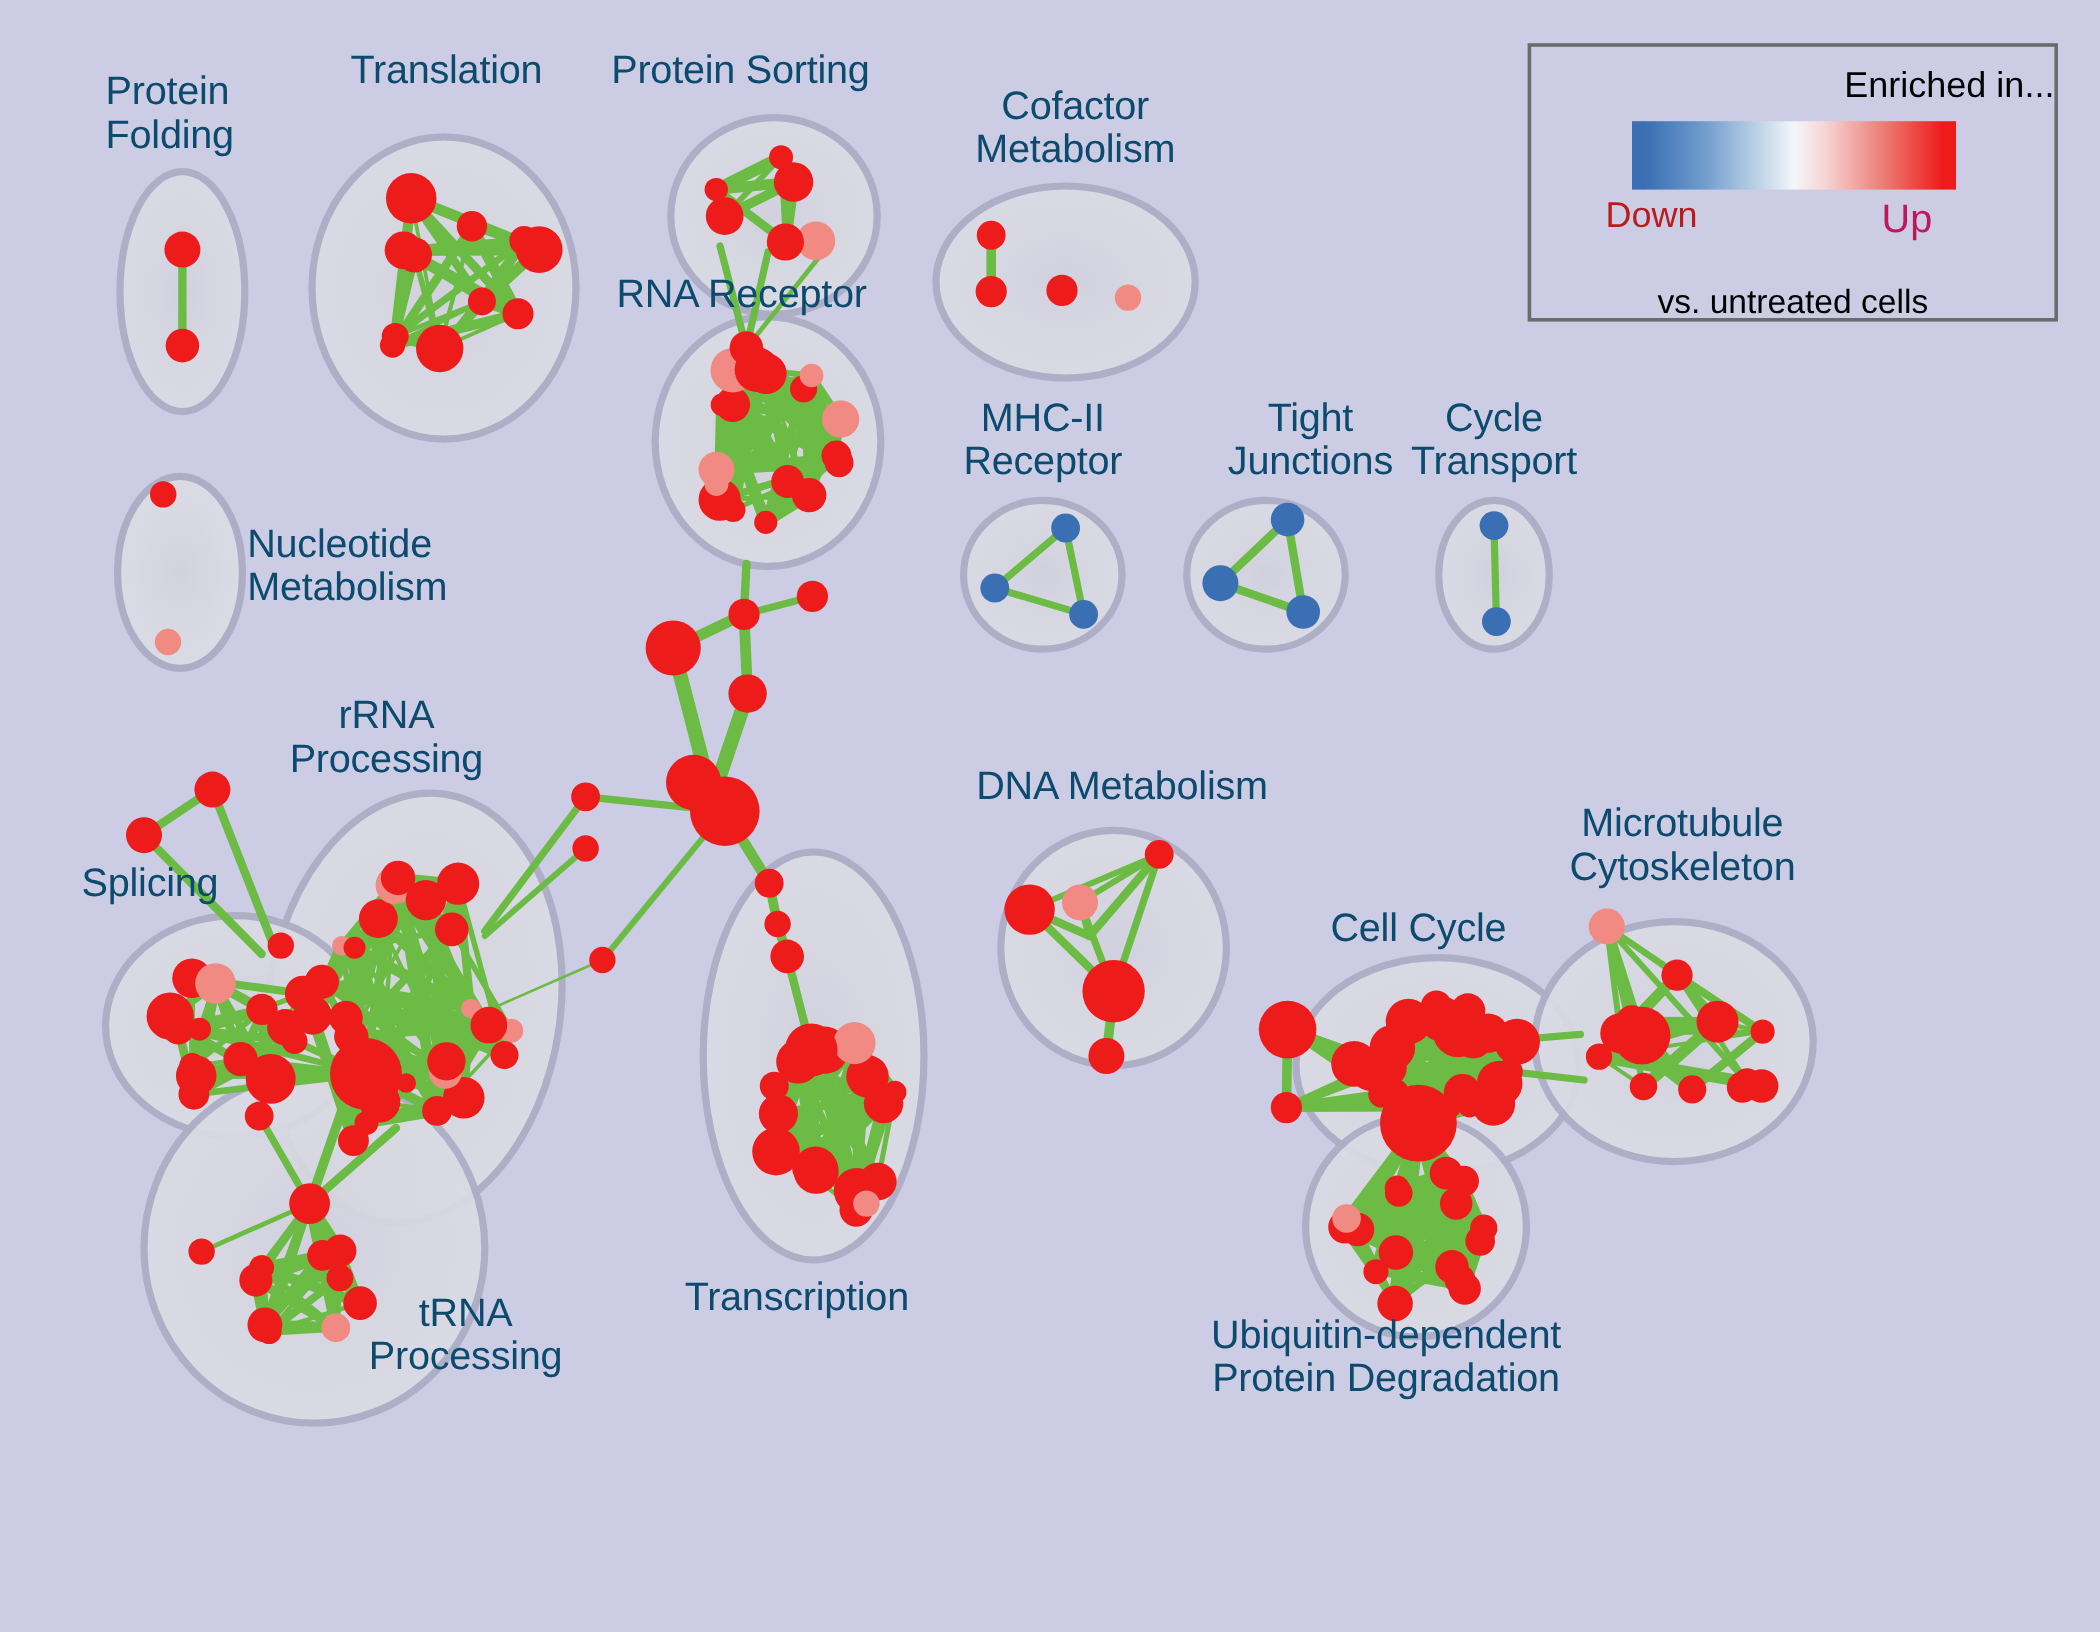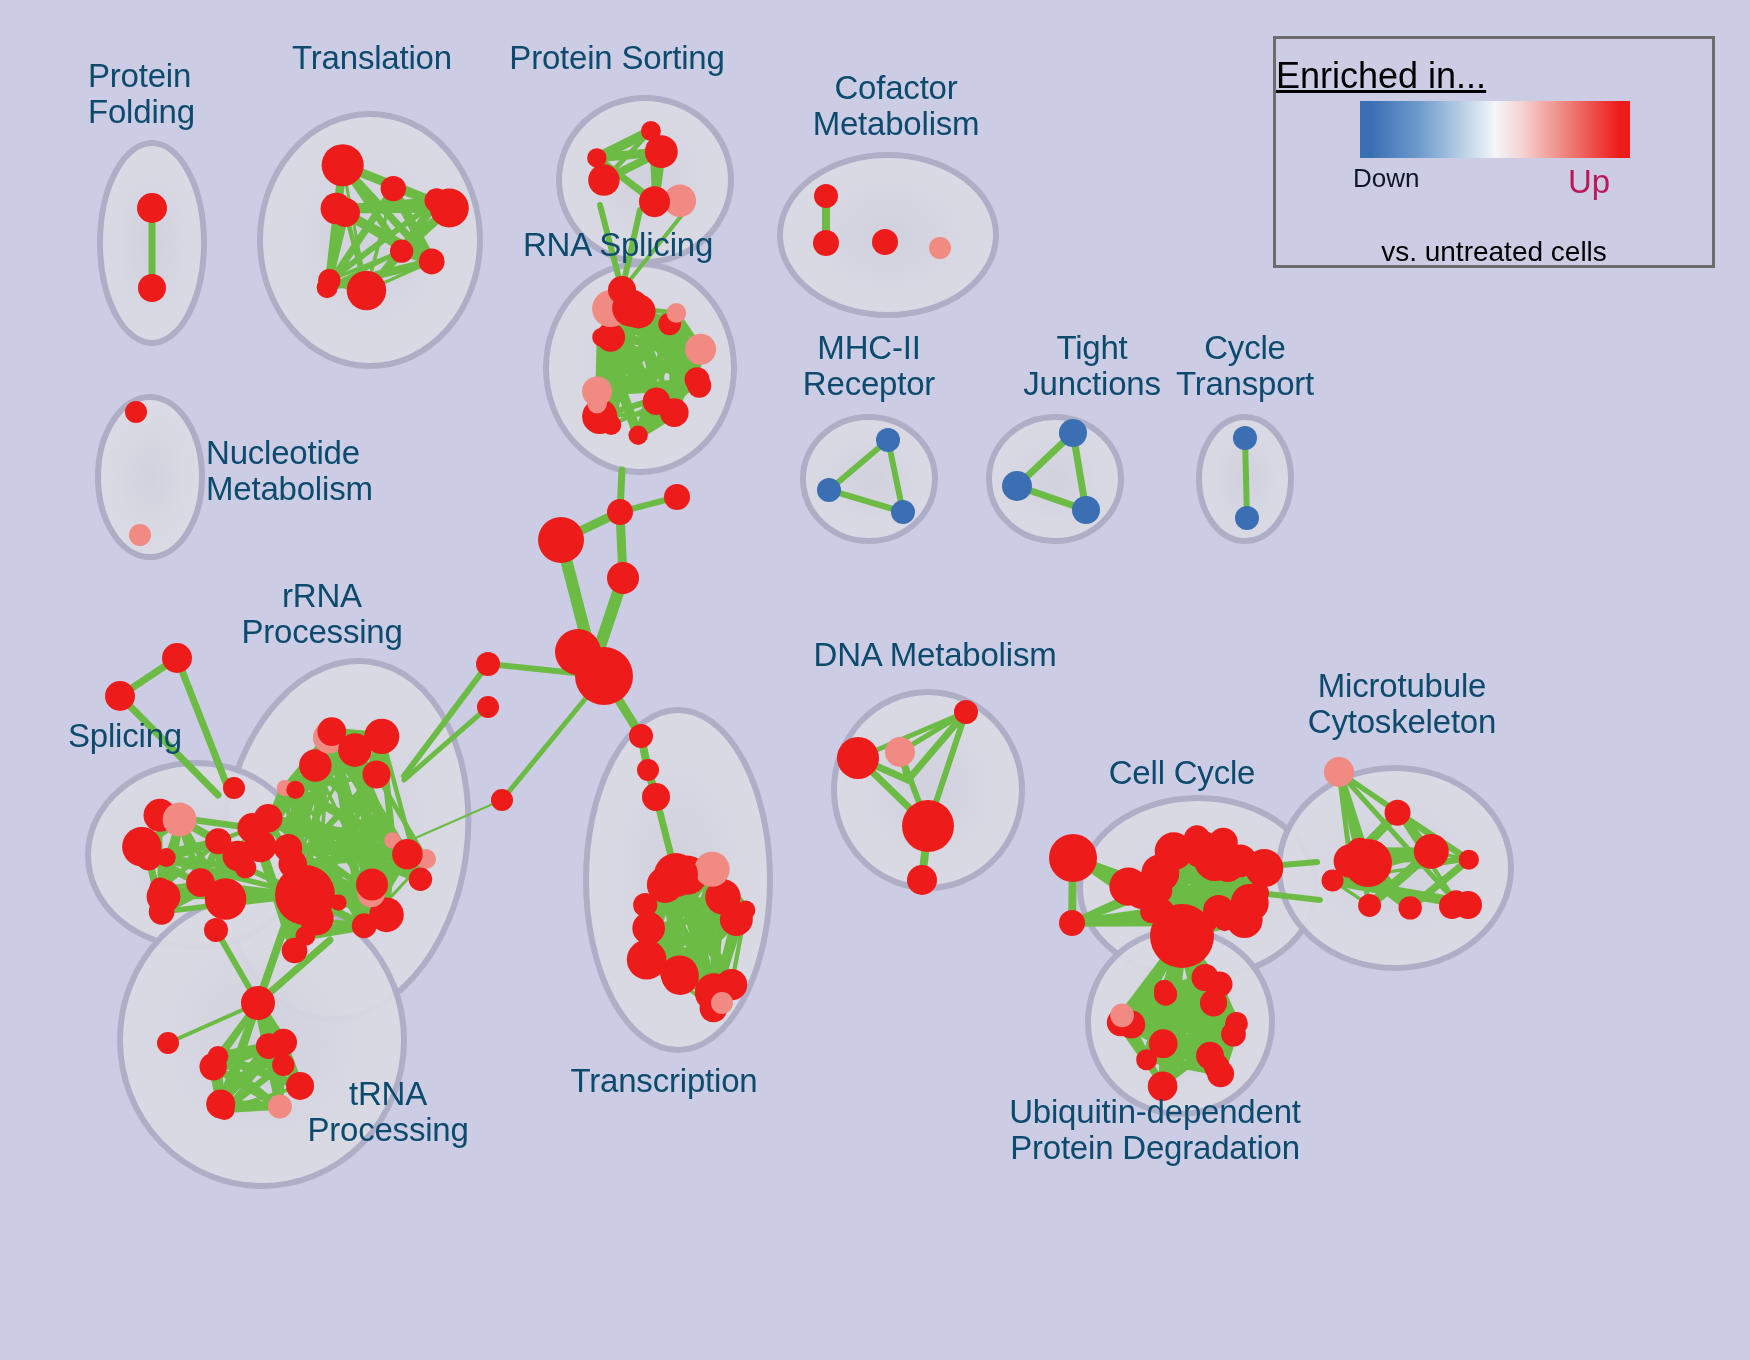--- a/index.html
+++ b/index.html
@@ -42,42 +42,41 @@
     width: 442px;
     height: 232px;
     background: #ccccE4;
     border: 3px solid #6b6b6b;
     box-sizing: border-box;
   }
   #legend-title {
     position: absolute;
     left: 0; right: 0;
     top: 16px;
-    text-align: left;
-    font-size: 36px;
+    text-align: right;
+    font-size: 30px;
     color: #000;
     font-family: "Liberation Sans", sans-serif;
-    text-decoration: underline;
   }
   #legend-bar {
     position: absolute;
     left: 84px;
     top: 62px;
     width: 270px;
     height: 57px;
     background: linear-gradient(to right,
        #3a6fb4 0%, #3a6fb4 4%, #6f9bcd 22%, #b9d0e6 38%,
        #f3f6fa 50%, #f6d3d3 60%, #ec7b74 78%, #ee1b1b 96%, #ee1b1b 100%);
   }
   #legend-down {
     position: absolute;
-    left: 77px;
+    left: 62px;
     top: 124px;
-    font-size: 26px;
-    color: #0f172a;
+    font-size: 30px;
+    color: #b91c1c;
   }
   #legend-up {
     position: absolute;
     left: 292px;
     top: 124px;
     font-size: 33px;
     color: #be185d;
   }
   #legend-sub1 {
     position: absolute;
@@ -982,21 +981,21 @@
         <circle cx="1236.4760386158193" cy="1023.4081945244808" r="11.374801479978487" fill="#ee1b1b"></circle>
         <circle cx="1233.4721293566195" cy="1034.1677444394195" r="12.365465830080211" fill="#ee1b1b"></circle>
       </g>
   </svg>
 
   <div id="label-layer">
       <div class="cluster-label lbl-left" style="left: 88px; top: 58px;">Protein
 Folding</div>
       <div class="cluster-label lbl-center" style="left: 372px; top: 40px;">Translation</div>
       <div class="cluster-label lbl-center" style="left: 617px; top: 40px;">Protein Sorting</div>
-      <div class="cluster-label lbl-center" style="left: 618px; top: 227px;">RNA Splicing</div>
+      <div class="cluster-label lbl-center" style="left: 618px; top: 227px;">RNA Receptor</div>
       <div class="cluster-label lbl-center" style="left: 896px; top: 70px;">Cofactor
 Metabolism</div>
       <div class="cluster-label lbl-center" style="left: 869px; top: 330px;">MHC-II
 Receptor</div>
       <div class="cluster-label lbl-center" style="left: 1055px; top: 330px; margin-left: 37px;">Tight
 Junctions</div>
       <div class="cluster-label lbl-center" style="left: 1245px; top: 330px;">Cycle
 Transport</div>
       <div class="cluster-label lbl-center" style="left: 322px; top: 578px;">rRNA
 Processing</div>

